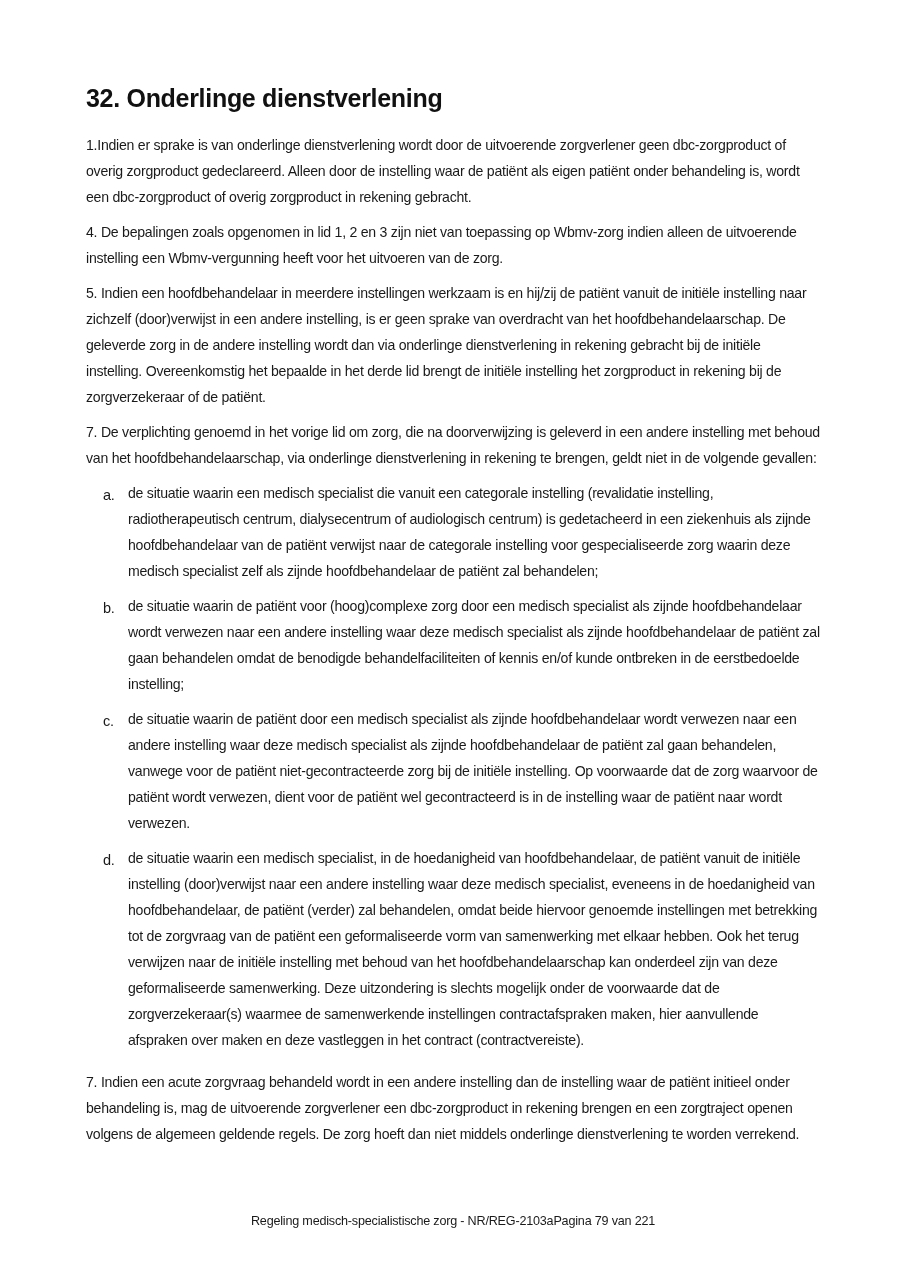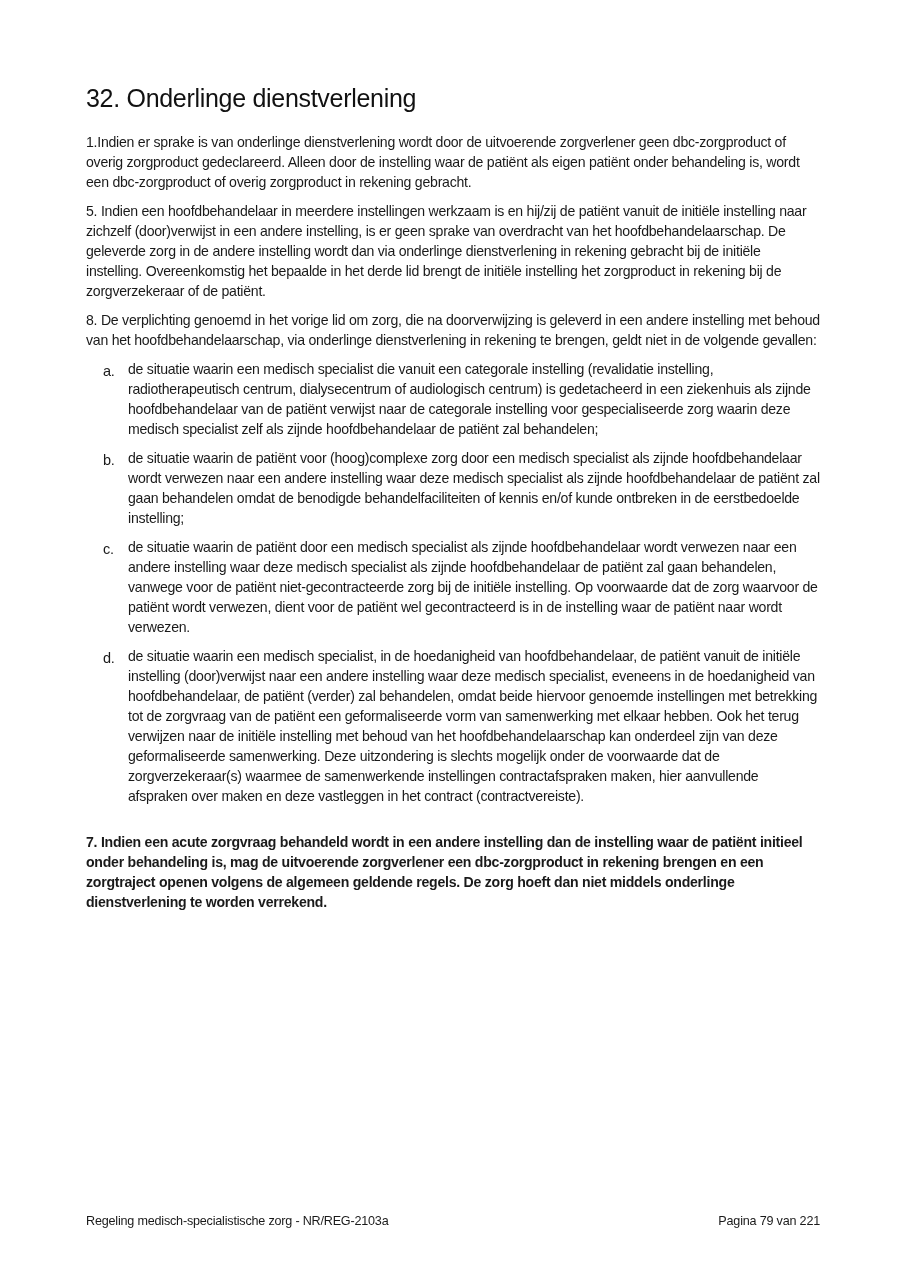--- a/index.html
+++ b/index.html
@@ -14,39 +14,38 @@
       overflow: hidden;
       font-family: "Liberation Sans", "DejaVu Sans", sans-serif;
       color: #1a1a1a;
     }
     .page-title {
       position: absolute;
       left: 86px;
       top: 84px;
       margin: 0;
       font-size: 25px;
-      font-weight: normal;
+      font-weight: bold;
       letter-spacing: -0.3px;
       color: #111111;
     }
     .content {
       position: absolute;
       left: 86px;
       top: 132px;
       width: 734px;
       font-size: 14.1px;
-      line-height: 20px;
+      line-height: 26px;
       letter-spacing: -0.25px;
     }
     .para {
       margin: 0 0 9px 0;
     }
     .para-7 {
-      margin-top: 26px;
-      font-weight: bold;
+      margin-top: 16px;
     }
     .sublist {
       margin: 0 0 0 0;
       padding: 0;
       list-style: none;
     }
     .sublist-item {
       position: relative;
       padding-left: 42px;
       margin: 0 0 9px 0;
@@ -59,32 +58,33 @@
     }
     .footer {
       position: absolute;
       left: 86px;
       right: 80px;
       top: 1214px;
       font-size: 12.6px;
       letter-spacing: -0.2px;
       color: #1a1a1a;
       display: flex;
-      justify-content: space-between;
+      justify-content: center;
     }
   </style>
 </head>
 <body>
 
 <h1 class="page-title">32. Onderlinge dienstverlening</h1>
 
 <div class="content">
   <p class="para">1.Indien er sprake is van onderlinge dienstverlening wordt door de uitvoerende zorgverlener geen dbc-zorgproduct of overig zorgproduct gedeclareerd. Alleen door de instelling waar de patiënt als eigen patiënt onder behandeling is, wordt een dbc-zorgproduct of overig zorgproduct in rekening gebracht.</p>
+  <p class="para">4. De bepalingen zoals opgenomen in lid 1, 2 en 3 zijn niet van toepassing op Wbmv-zorg indien alleen de uitvoerende instelling een Wbmv-vergunning heeft voor het uitvoeren van de zorg.</p>
   <p class="para">5. Indien een hoofdbehandelaar in meerdere instellingen werkzaam is en hij/zij de patiënt vanuit de initiële instelling naar zichzelf (door)verwijst in een andere instelling, is er geen sprake van overdracht van het hoofdbehandelaarschap. De geleverde zorg in de andere instelling wordt dan via onderlinge dienstverlening in rekening gebracht bij de initiële instelling. Overeenkomstig het bepaalde in het derde lid brengt de initiële instelling het zorgproduct in rekening bij de zorgverzekeraar of de patiënt.</p>
-  <p class="para">8. De verplichting genoemd in het vorige lid om zorg, die na doorverwijzing is geleverd in een andere instelling met behoud van het hoofdbehandelaarschap, via onderlinge dienstverlening in rekening te brengen, geldt niet in de volgende gevallen:</p>
+  <p class="para">7. De verplichting genoemd in het vorige lid om zorg, die na doorverwijzing is geleverd in een andere instelling met behoud van het hoofdbehandelaarschap, via onderlinge dienstverlening in rekening te brengen, geldt niet in de volgende gevallen:</p>
 
   <ul class="sublist">
     <li class="sublist-item">
       <span class="sublist-marker">a.</span>
       <span>de situatie waarin een medisch specialist die vanuit een categorale instelling (revalidatie instelling, radiotherapeutisch centrum, dialysecentrum of audiologisch centrum) is gedetacheerd in een ziekenhuis als zijnde hoofdbehandelaar van de patiënt verwijst naar de categorale instelling voor gespecialiseerde zorg waarin deze medisch specialist zelf als zijnde hoofdbehandelaar de patiënt zal behandelen;</span>
     </li>
     <li class="sublist-item">
       <span class="sublist-marker">b.</span>
       <span>de situatie waarin de patiënt voor (hoog)complexe zorg door een medisch specialist als zijnde hoofdbehandelaar wordt verwezen naar een andere instelling waar deze medisch specialist als zijnde hoofdbehandelaar de patiënt zal gaan behandelen omdat de benodigde behandelfaciliteiten of kennis en/of kunde ontbreken in de eerstbedoelde instelling;</span>
     </li>

